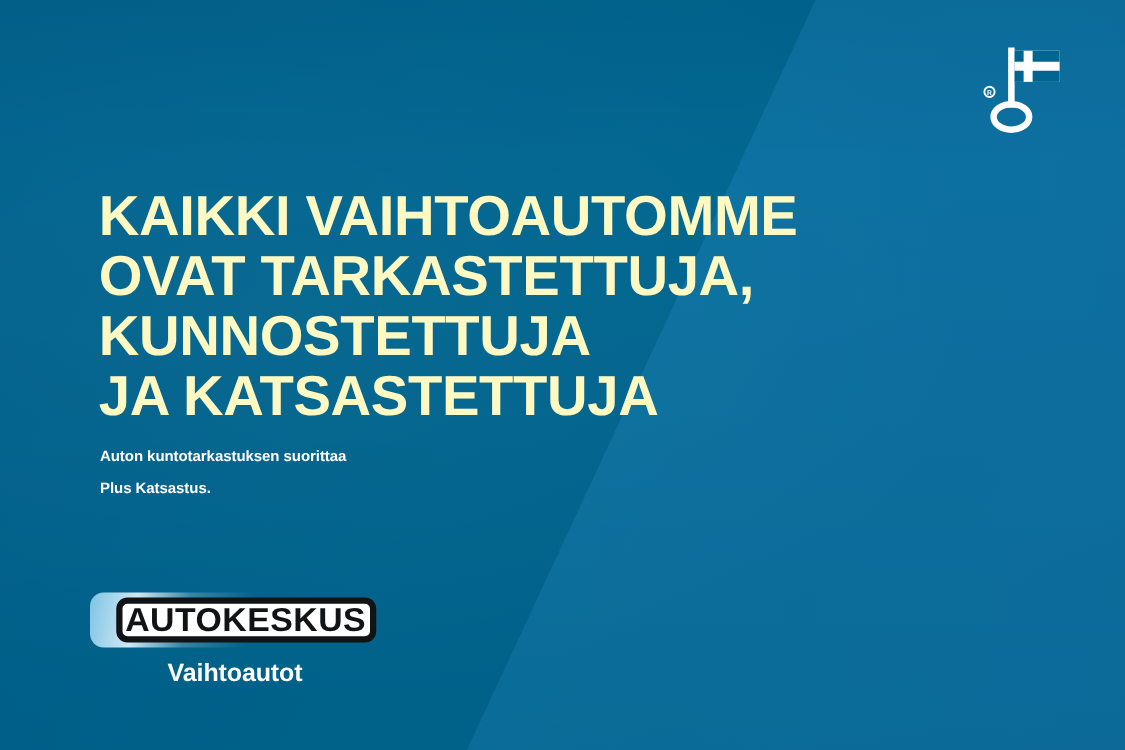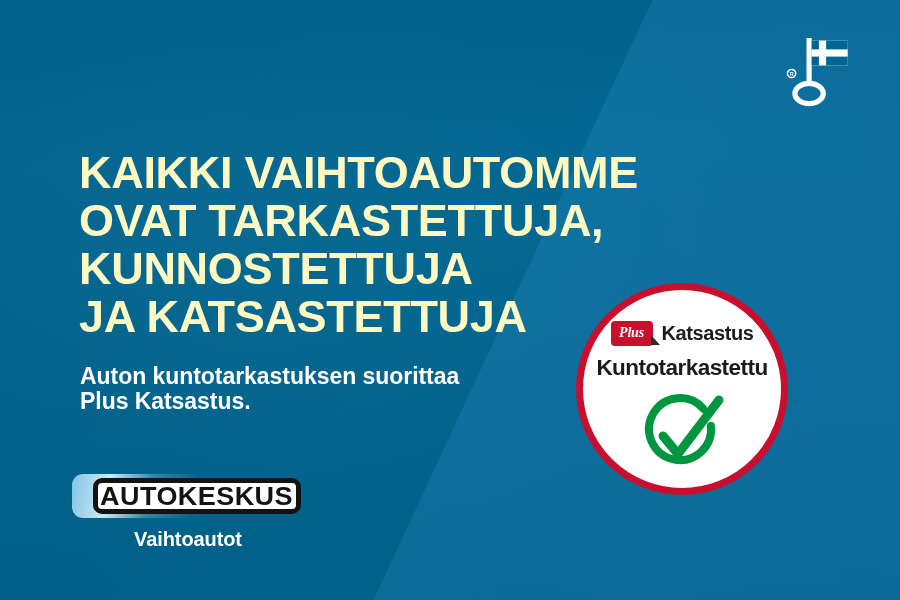--- a/index.html
+++ b/index.html
@@ -59,21 +59,21 @@
     letter-spacing: -0.3px;
     text-transform: uppercase;
     white-space: pre-line;
   }
   .subline {
     position: absolute;
     left: 80px;
     top: 341px;
     width: 420px;
     color: #ffffff;
-    font-size: 23px;
+    font-size: 12px;
     line-height: 25px;
     font-weight: 700;
     letter-spacing: -0.05px;
     white-space: pre-line;
   }
 
   
   .logo-block {
     position: absolute;
     left: 72px;
@@ -243,42 +243,20 @@
         <rect x="45.1" y="34.6" width="21.6" height="8.9" fill="#006590"></rect>
       </g>
 
       <g>
         <circle cx="10.6" cy="51.5" r="4.1" fill="none" stroke="#ffffff" stroke-width="1.5"></circle>
         <text x="10.6" y="54.2" text-anchor="middle" font-family="Liberation Sans, sans-serif" font-size="5.4" font-weight="700" fill="#ffffff">R</text>
       </g>
     </svg>
   </div>
 
-  <div class="badge">
-    <div class="badge-inner">
-
-      <div class="badge-brand">
-        <div class="plus-mark">
-          <span>Plus</span>
-          <i class="plus-tail"></i>
-        </div>
-        <div class="brand-word">Katsastus</div>
-      </div>
-
-      <div class="badge-title">Kuntotarkastettu</div>
-
-      <div class="check-wrap">
-        <svg width="92" height="84" viewBox="0 0 92 84" aria-hidden="true">
-          <path d="M71 20 A31 31 0 1 0 76 38" fill="none" stroke="#009640" stroke-width="8" stroke-linecap="round" transform="rotate(-8 46 44)"></path>
-          <path d="M27 44 L42 62 L83 8" fill="none" stroke="#009640" stroke-width="9" stroke-linecap="round" stroke-linejoin="round"></path>
-        </svg>
-      </div>
-
-    </div>
-  </div>
 
   <div class="logo-block">
     <div class="plate-outer">
       <div class="plate">
         <span class="plate-text">AUTOKESKUS</span>
       </div>
     </div>
     <div class="logo-sub">Vaihtoautot</div>
   </div>
 

